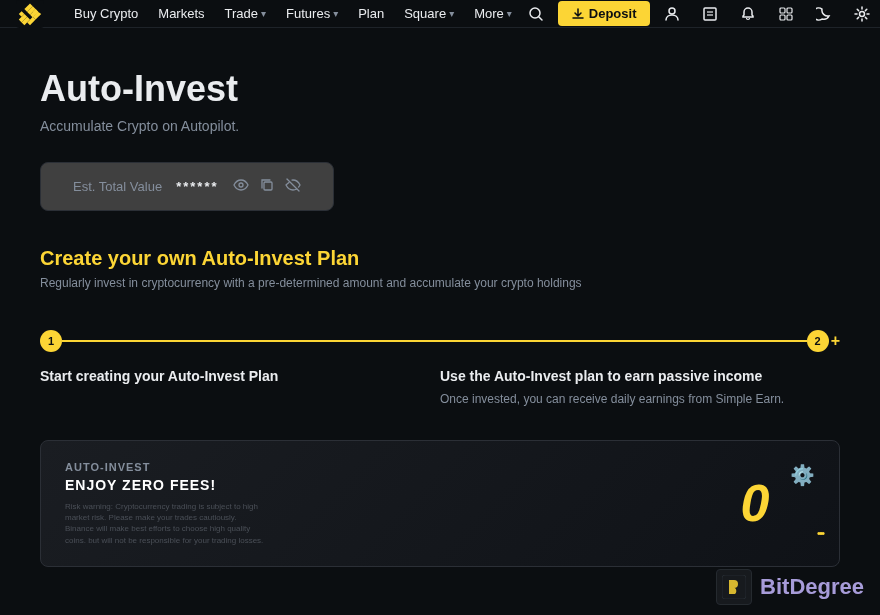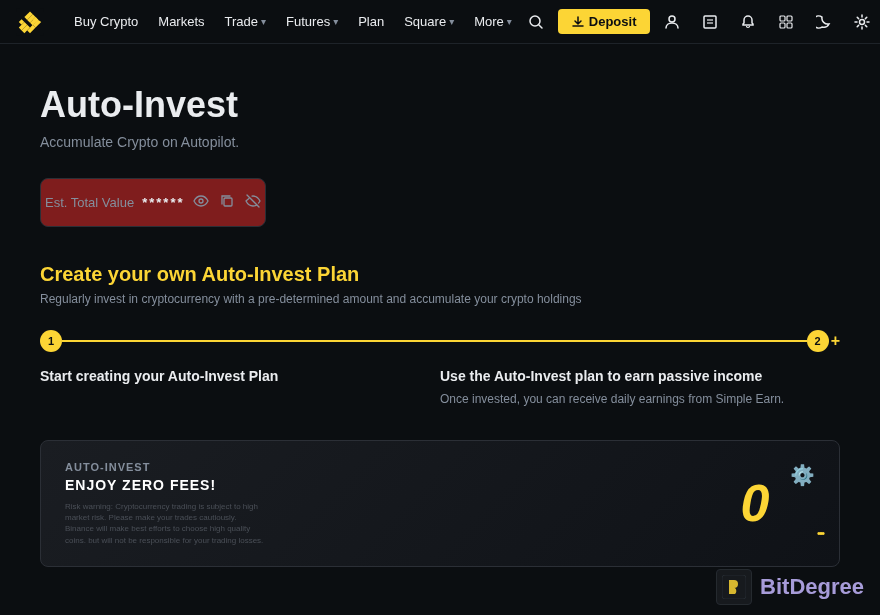--- a/index.html
+++ b/index.html
@@ -10,21 +10,21 @@
       width: 880px;
       min-height: 615px;
       overflow-x: hidden;
     }
 
     
     .navbar {
       display: flex;
       align-items: center;
       background-color: #0b0e11;
-      height: 44px;
+      height: 28px;
       padding: 0 16px;
       border-bottom: 1px solid #1e2329;
       position: relative;
       z-index: 10;
     }
     .navbar-logo {
       display: flex;
       align-items: center;
       margin-right: 16px;
     }
@@ -99,27 +99,27 @@
       margin-bottom: 8px;
     }
     .page-subtitle {
       font-size: 14px;
       color: #848e9c;
       margin-bottom: 28px;
     }
 
     
     .est-value-box {
-      background-color: #7f1d1d;
+      background-color: #404040;
       border: 1px solid #2b2f36;
       border-radius: 8px;
-      padding: 14px 4px;
+      padding: 14px 32px;
       display: inline-flex;
       align-items: center;
-      gap: 8px;
+      gap: 14px;
       margin-bottom: 36px;
     }
     .est-value-label {
       font-size: 13px;
       color: #848e9c;
     }
     .est-value-icons {
       display: flex;
       gap: 10px;
       align-items: center;
@@ -139,21 +139,21 @@
       font-weight: 700;
       color: #eaecef;
       margin-bottom: 6px;
     }
     .create-title span {
       color: #fcd535;
     }
     .create-desc {
       font-size: 12px;
       color: #848e9c;
-      margin-bottom: 24px;
+      margin-bottom: 40px;
     }
     .step-title {
       font-size: 14px;
       font-weight: 700;
       color: #eaecef;
       margin-bottom: 6px;
     }
     .step-text {
       font-size: 12px;
       color: #848e9c;

